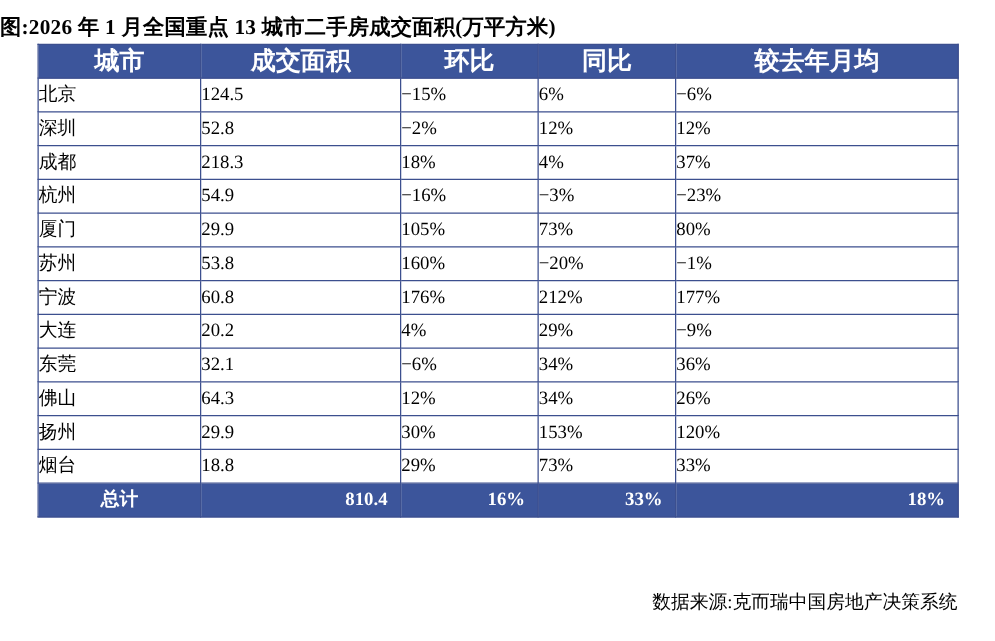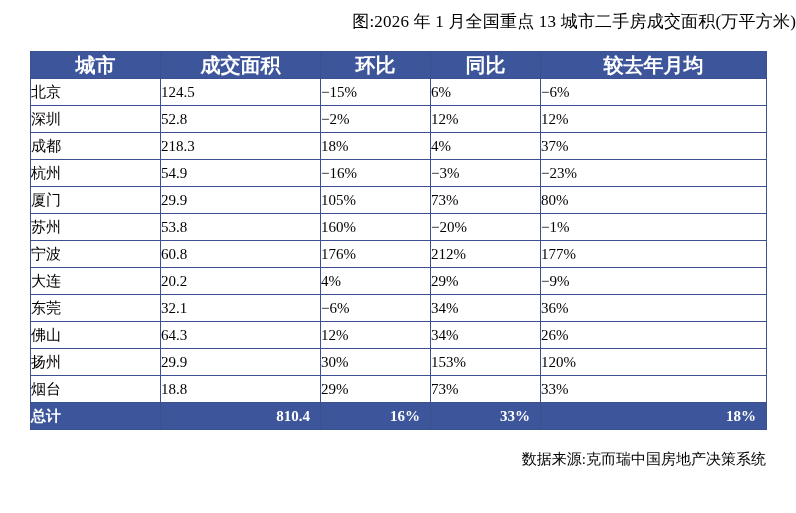--- a/index.html
+++ b/index.html
@@ -14,26 +14,26 @@
     color: #000000;
     overflow: hidden;
   }
   .page {
     position: relative;
     width: 796px;
     height: 513px;
     box-sizing: border-box;
   }
   .chart-title {
-    text-align: right;
+    text-align: left;
     font-size: 17px;
-    font-weight: normal;
+    font-weight: bold;
     letter-spacing: 0.2px;
     padding-top: 10px;
-    padding-bottom: 18px;
+    padding-bottom: 2px;
     color: #000000;
   }
   .table-wrap {
     margin: 0 30px;
   }
   table.data-table {
     border-collapse: collapse;
     width: 736px;
     table-layout: fixed;
     font-size: 15px;
@@ -67,30 +67,31 @@
   }
   tfoot td {
     background: #3c559b;
     color: #ffffff;
     font-weight: bold;
     border: 1px solid #3c559b;
     height: 28px;
     line-height: 28px;
   }
   tfoot td.city-cell {
+    text-align: center;
   }
   tfoot td.num-cell {
     text-align: right;
     padding-right: 10px;
   }
   .source {
     margin: 0 30px;
     text-align: right;
     font-size: 15px;
-    padding-top: 20px;
+    padding-top: 58px;
     color: #000000;
   }
   col.c-city   { width: 130px; }
   col.c-area   { width: 160px; }
   col.c-mom    { width: 110px; }
   col.c-yoy    { width: 110px; }
   col.c-avg    { width: 226px; }
 </style>
 </head>
 <body>

